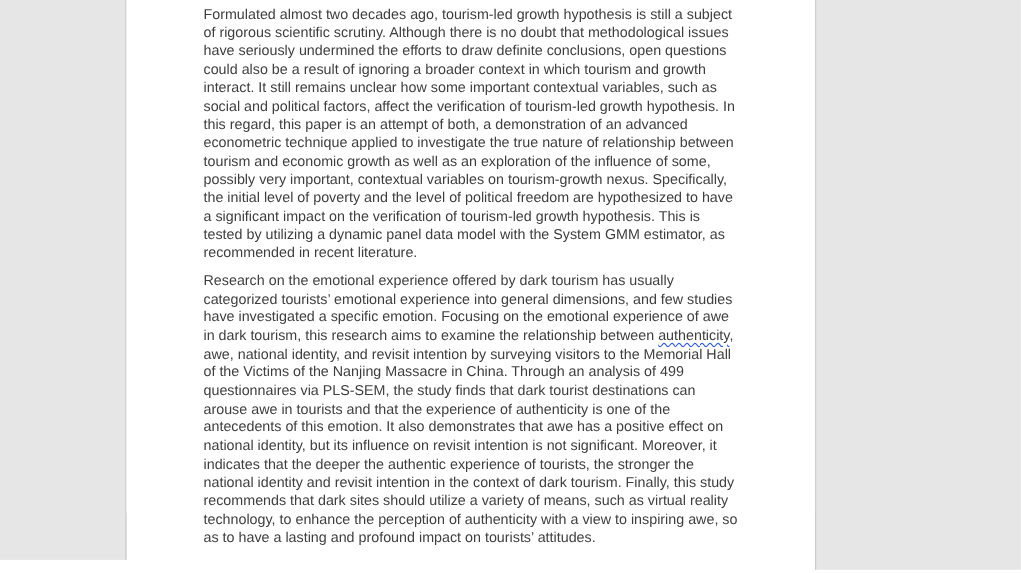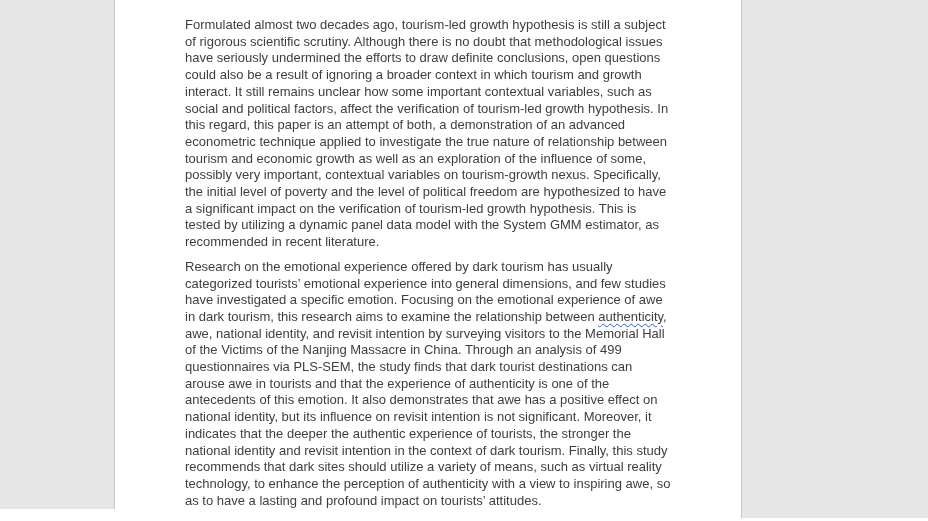--- a/index.html
+++ b/index.html
@@ -27,21 +27,21 @@
   }
   .gutter-right {
     left: 741px;
     width: 187px;
     height: 518px;
     border-left: 1px solid var(--gutter-border, #c7c7c7);
   }
   .page {
     position: absolute;
     left: 115px;
-    top: 12px;
+    top: 0;
     width: 626px;
     height: 466px;
     background: var(--page-bg, #ffffff);
   }
   .text-block {
     position: absolute;
     left: 70px;
     top: 5px;
     width: 490px;
   }

